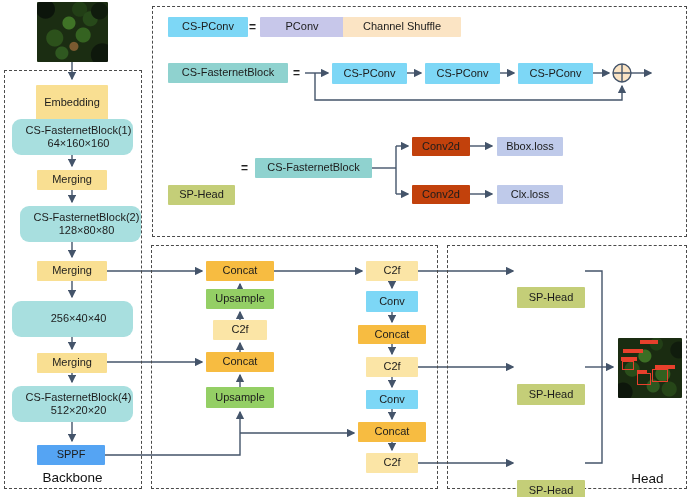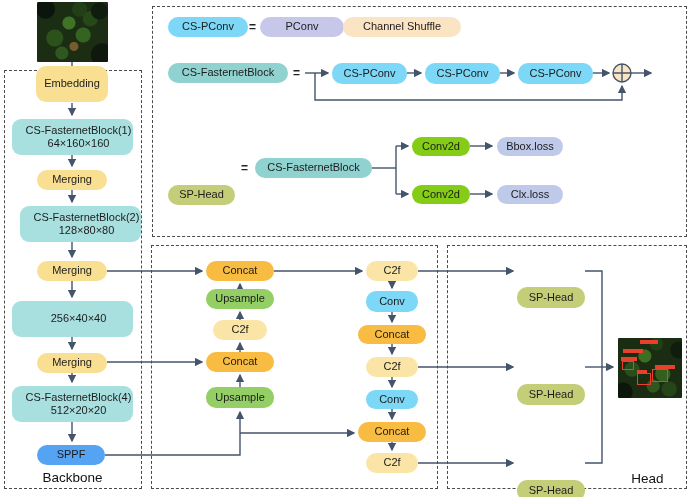--- a/index.html
+++ b/index.html
@@ -1,33 +1,33 @@
 <!DOCTYPE html>
 <html><head>
 <meta charset="utf-8">
 <style>
   html,body{margin:0;padding:0;background:#ffffff;}
   .canvas{position:relative;width:693px;height:497px;background:#fff;
           font-family:"Liberation Sans", sans-serif;overflow:hidden;}
   .wires{position:absolute;left:0;top:0;width:693px;height:497px;}
   .dashbox{position:absolute;border:1px dashed #4a4a4a;box-sizing:border-box;}
   .n{position:absolute;display:flex;align-items:center;justify-content:center;
-     border-radius:10px;font-size:11px;color:#1c1c1c;box-sizing:border-box;
+     border-radius:1px;font-size:11px;color:#1c1c1c;box-sizing:border-box;
      white-space:nowrap;line-height:1.2;}
   .big{flex-direction:column;border-radius:9px;font-size:11px;padding-left:12px;}
   .big span{display:block;}
   .yellow{background:#F9DF92;}
   .teal{background:#A8DFDF;}
   .blue{background:#55A4F3;}
   .sky{background:#7DD7F6;}
   .lav{background:#C7C7EA;}
   .peach{background:#FBE4C4;}
   .tealL{background:#8FD2CF;}
   .olive{background:#C4CE78;margin-top:27px;}
-  .salmon{background:#84cc16;text-align:center;}
+  .salmon{background:#c2410c;text-align:center;}
   .loss{background:#BFCAEA;}
   .amber{background:#F7BC41;}
   .pale{background:#FBE5A6;}
   .green{background:#94CF65;}
   .seclabel{position:absolute;font-size:13.5px;color:#111;text-align:center;}
   .eq{position:absolute;font-size:12px;font-weight:bold;color:#222;}
   .photo{position:absolute;border-radius:1px;}
   .photo-in{left:37px;top:2px;width:71px;height:60px;
     background-color:#1b2d12;
     background-image:
@@ -127,21 +127,21 @@
     </g>
   </svg>
 
   <div class="dashbox" style="left:4px;top:70px;width:138px;height:419px"></div>
   <div class="dashbox" style="left:152px;top:6px;width:535px;height:231px"></div>
   <div class="dashbox" style="left:151px;top:245px;width:287px;height:244px"></div>
   <div class="dashbox" style="left:447px;top:245px;width:240px;height:244px"></div>
 
   <div class="photo photo-in"></div>
 
-  <div class="n yellow" style="left:36px;top:66px;width:72px;height:36px">Embedding</div>
+  <div class="n yellow" style="left:36px;top:85px;width:72px;height:36px">Embedding</div>
   <div class="n teal big" style="left:12px;top:119px;width:121px;height:36px">
     <span>CS-FasternetBlock(1)</span>
     <span>64×160×160</span>
   </div>
   <div class="n yellow" style="left:37px;top:170px;width:70px;height:20px">Merging</div>
   <div class="n teal big" style="left:20px;top:206px;width:121px;height:36px">
     <span>CS-FasternetBlock(2)</span>
     <span>128×80×80</span>
   </div>
   <div class="n yellow" style="left:37px;top:261px;width:70px;height:20px">Merging</div>

